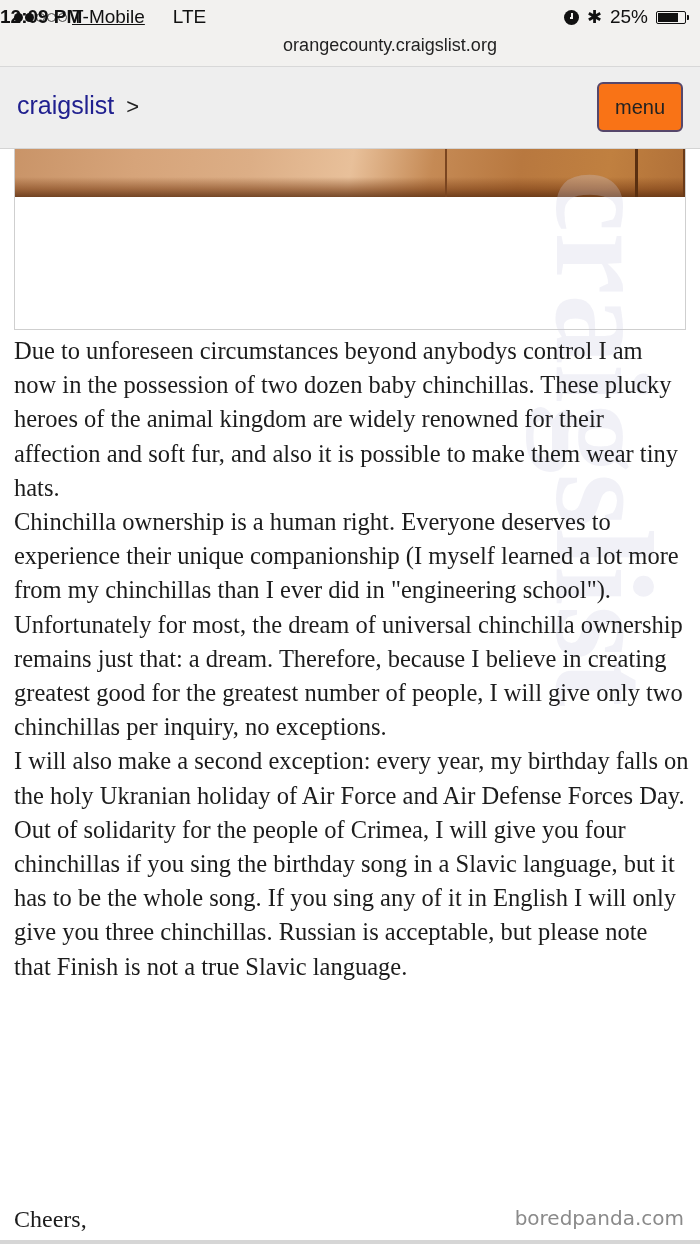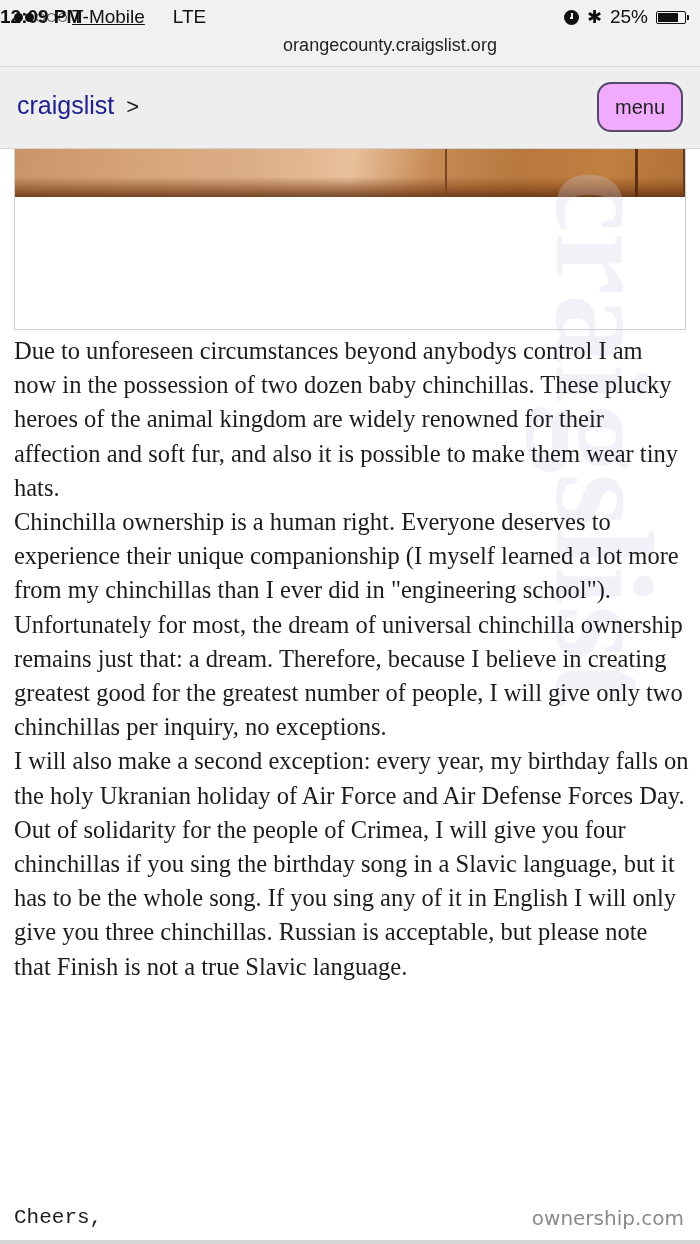--- a/index.html
+++ b/index.html
@@ -32,21 +32,21 @@
   .cl-header {
     position: absolute; left: 0; top: 67px; width: 700px; height: 81px;
     background: #eeeeee; border-bottom: 1px solid #d4d4d4;
   }
   .breadcrumb { position: absolute; left: 17px; top: 24px; font-size: 25px; display: flex; align-items: baseline; gap: 12px; }
   .crumb-link { color: #1a0dab; color: #20208f; text-decoration: none; }
   .crumb-sep { color: #222; font-size: 22px; }
   .crumb-current { color: #222; }
   .menu-btn {
     position: absolute; right: 17px; top: 15px; width: 86px; height: 50px;
-    border: 2px solid #56476b; border-radius: 14px; background: #f0abfc; box-sizing: border-box;
+    border: 2px solid #56476b; border-radius: 6px; background: #f97316; box-sizing: border-box;
     font-size: 20px; color: #222; display: flex; align-items: center; justify-content: center;
   }
 
   
   .image-frame {
     position: absolute; left: 14px; top: 149px; width: 672px; height: 181px;
     border: 1px solid #cfcfcf; border-top: none; box-sizing: border-box; background: #fff;
   }
   .photo-strip {
     position: absolute; left: 0; top: 0; width: 670px; height: 48px;
@@ -64,21 +64,21 @@
     transform: rotate(90deg); transform-origin: left top; white-space: nowrap; left: 685px;
     pointer-events: none;
   }
 
   
   .post-body {
     position: absolute; left: 14px; top: 334px; width: 676px;
     font-family: "Liberation Serif", serif; font-size: 24.5px; line-height: 34.2px; color: #1c1c1c;
   }
   .post-body p { margin: 0; }
-  .signoff { position: absolute; left: 14px; top: 1206px; font-family: Liberation Mono, monospace; font-size: 21px; color: #1c1c1c; }
+  .signoff { position: absolute; left: 14px; top: 1206px; font-family: Liberation Serif, serif; font-size: 24px; color: #1c1c1c; }
   .source-mark { position: absolute; right: 16px; top: 1206px; font-family: "DejaVu Sans", sans-serif; font-size: 20px; color: #8a8a8a; }
   .bottom-rule { position: absolute; left: 0; top: 1240px; width: 700px; height: 4px; background: #d6d6d6; }
 </style>
 </head>
 <body>
 
 <div class="status-bar">
   <div class="sb-left">
     <div class="signal">
       <span class="dot on"></span>
@@ -116,14 +116,14 @@
 
 <div class="watermark">craigslist</div>
 
 <div class="post-body">
   <p>Due to unforeseen circumstances beyond anybodys control I am now in the possession of two dozen baby chinchillas. These plucky heroes of the animal kingdom are widely renowned for their affection and soft fur, and also it is possible to make them wear tiny hats.</p>
   <p>Chinchilla ownership is a human right. Everyone deserves to experience their unique companionship (I myself learned a lot more from my chinchillas than I ever did in "engineering school"). Unfortunately for most, the dream of universal chinchilla ownership remains just that: a dream. Therefore, because I believe in creating greatest good for the greatest number of people, I will give only two chinchillas per inquiry, no exceptions.</p>
   <p>I will also make a second exception: every year, my birthday falls on the holy Ukranian holiday of Air Force and Air Defense Forces Day. Out of solidarity for the people of Crimea, I will give you four chinchillas if you sing the birthday song in a Slavic language, but it has to be the whole song. If you sing any of it in English I will only give you three chinchillas. Russian is acceptable, but please note that Finish is not a true Slavic language.</p>
 </div>
 
 <div class="signoff">Cheers,</div>
-<div class="source-mark">ownership.com</div>
+<div class="source-mark">boredpanda.com</div>
 <div class="bottom-rule"></div>
 
 </body></html>

